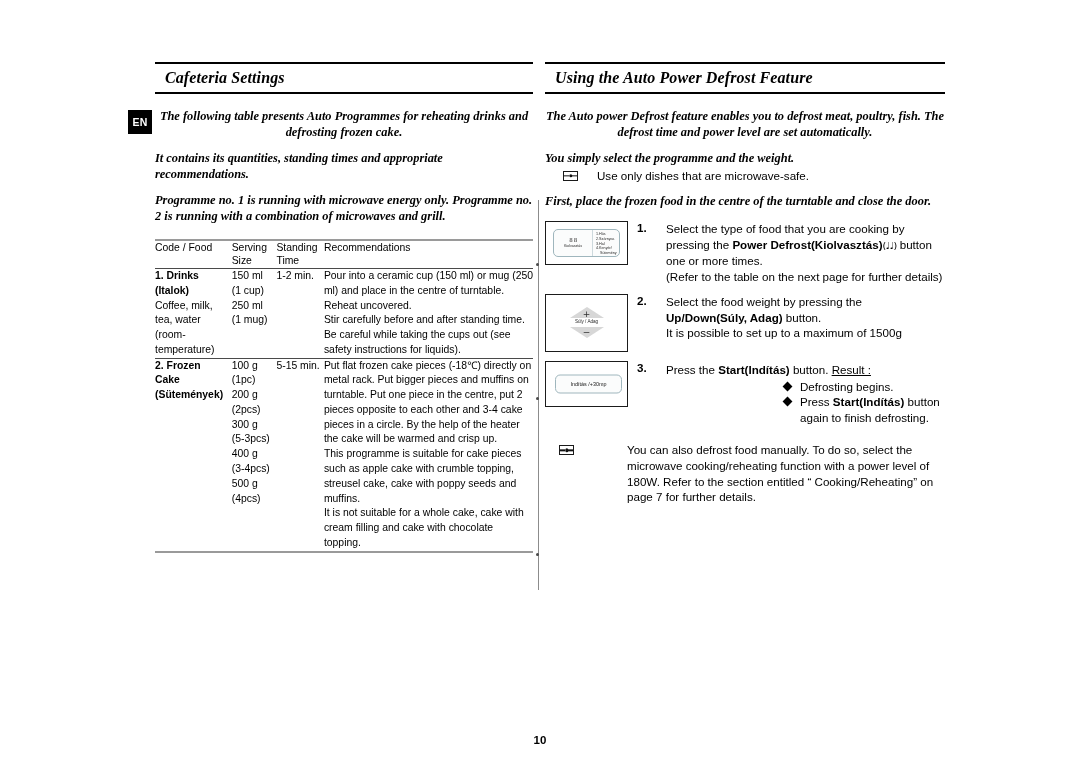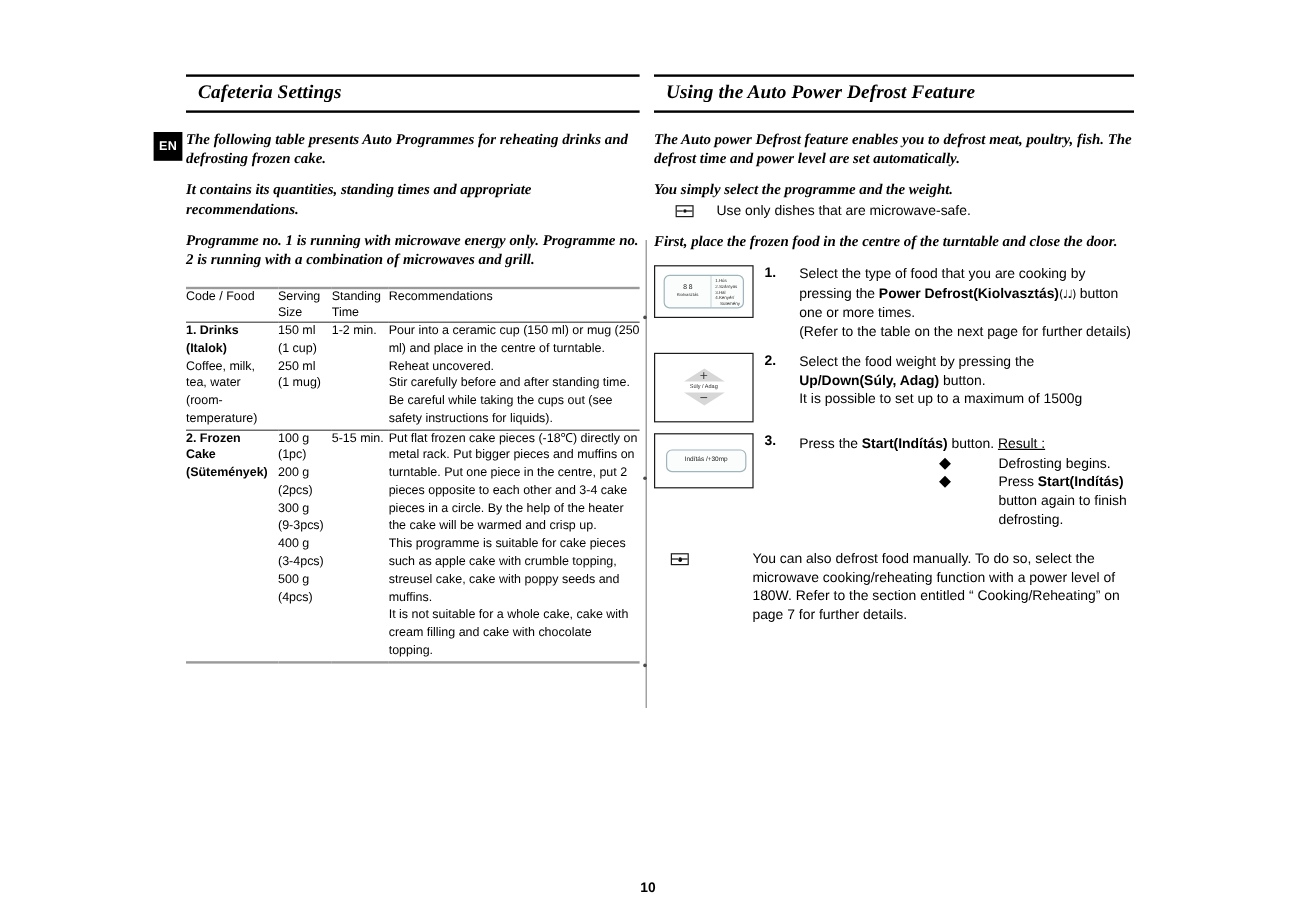--- a/index.html
+++ b/index.html
@@ -69,21 +69,21 @@
   
   .lead {
     font-family: "Liberation Serif", serif;
     font-style: italic;
     font-weight: bold;
     font-size: 12.4px;
     line-height: 1.33;
     margin: 0 0 9px 0;
   }
   .col-left .lead { margin-left: 0; }
-  .lead-first { margin-top: 14px; }
+  .lead-first { margin-top: 14px; text-align: center; }
 
   
   .note-row {
     display: flex;
     align-items: flex-start;
     margin: 2px 0 9px 0;
   }
   .note-icon {
     flex: 0 0 auto;
     width: 15px;
@@ -332,21 +332,20 @@
   
   .result-list {
     margin: 1px 0 0 0;
     padding: 0;
     list-style: none;
   }
   .result-list li {
     display: flex;
     align-items: flex-start;
     margin-bottom: 0px;
-    gap: 32px;
   }
   .diamond {
     flex: 0 0 auto;
     width: 7px;
     height: 7px;
     background: #000;
     transform: rotate(45deg);
     margin: 4px 9px 0 0;
   }
   .result-indent {
@@ -441,21 +440,21 @@
               <div class="bold">2. Frozen</div>
               <div class="bold">Cake</div>
               <div class="bold">(Sütemények)</div>
             </td>
           <td class="cell-lines">
               <div>100 g</div>
               <div>(1pc)</div>
               <div>200 g</div>
               <div>(2pcs)</div>
               <div>300 g</div>
-              <div>(9-3pcs)</div>
+              <div>(5-3pcs)</div>
               <div>400 g</div>
               <div>(3-4pcs)</div>
               <div>500 g</div>
               <div>(4pcs)</div>
             </td>
           <td class="cell-lines">
               <div>5-15 min.</div>
             </td>
           <td class="cell-lines">
               <div>Put flat frozen cake pieces (-18℃) directly on</div>

